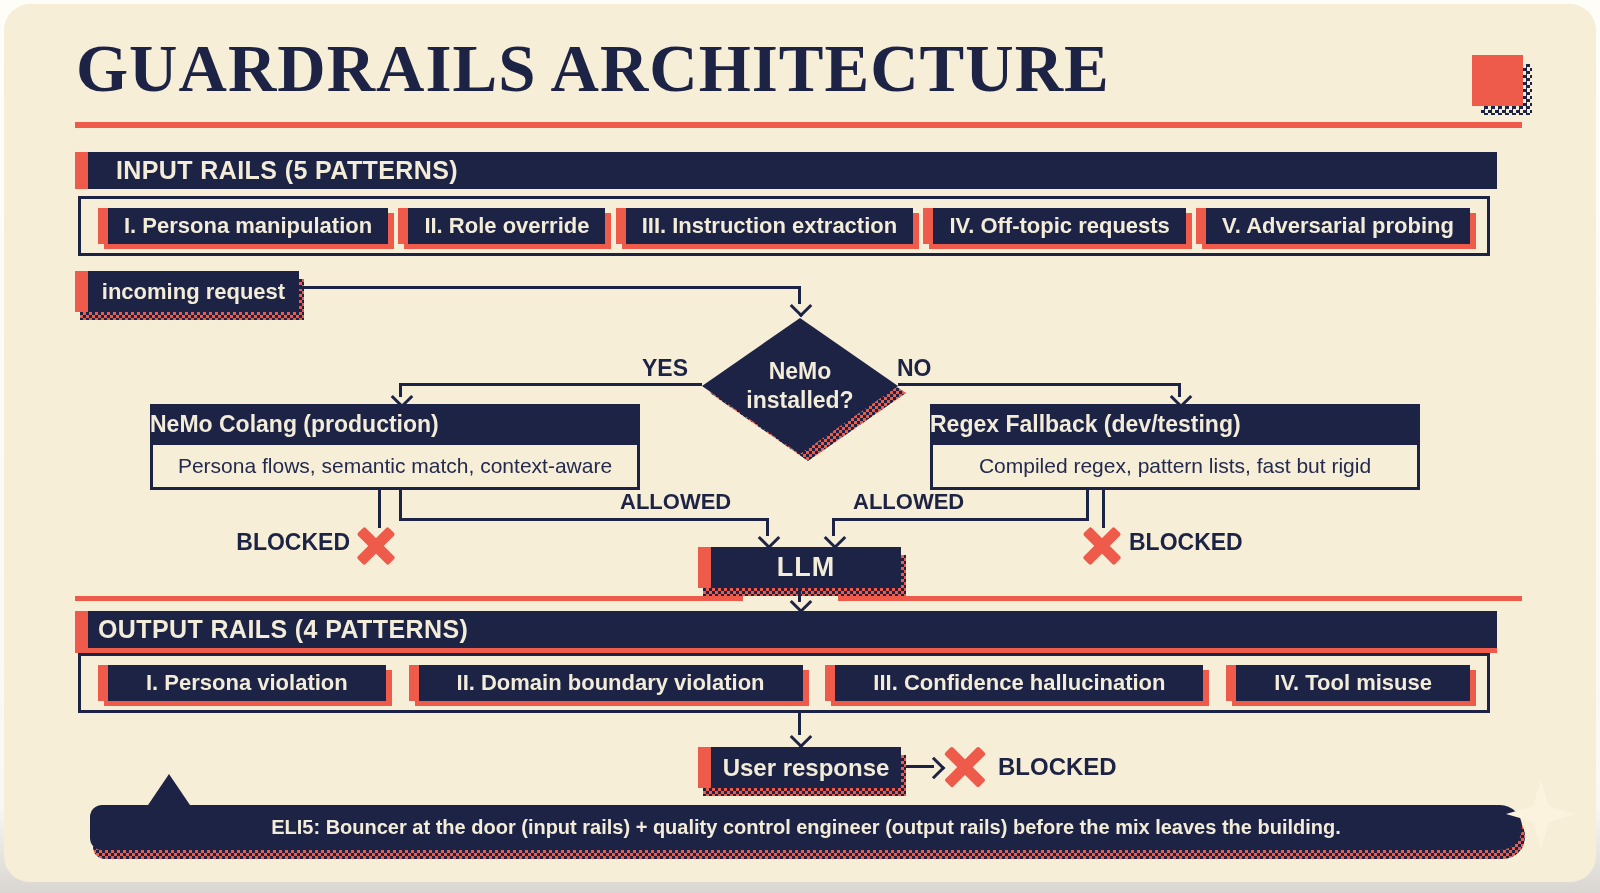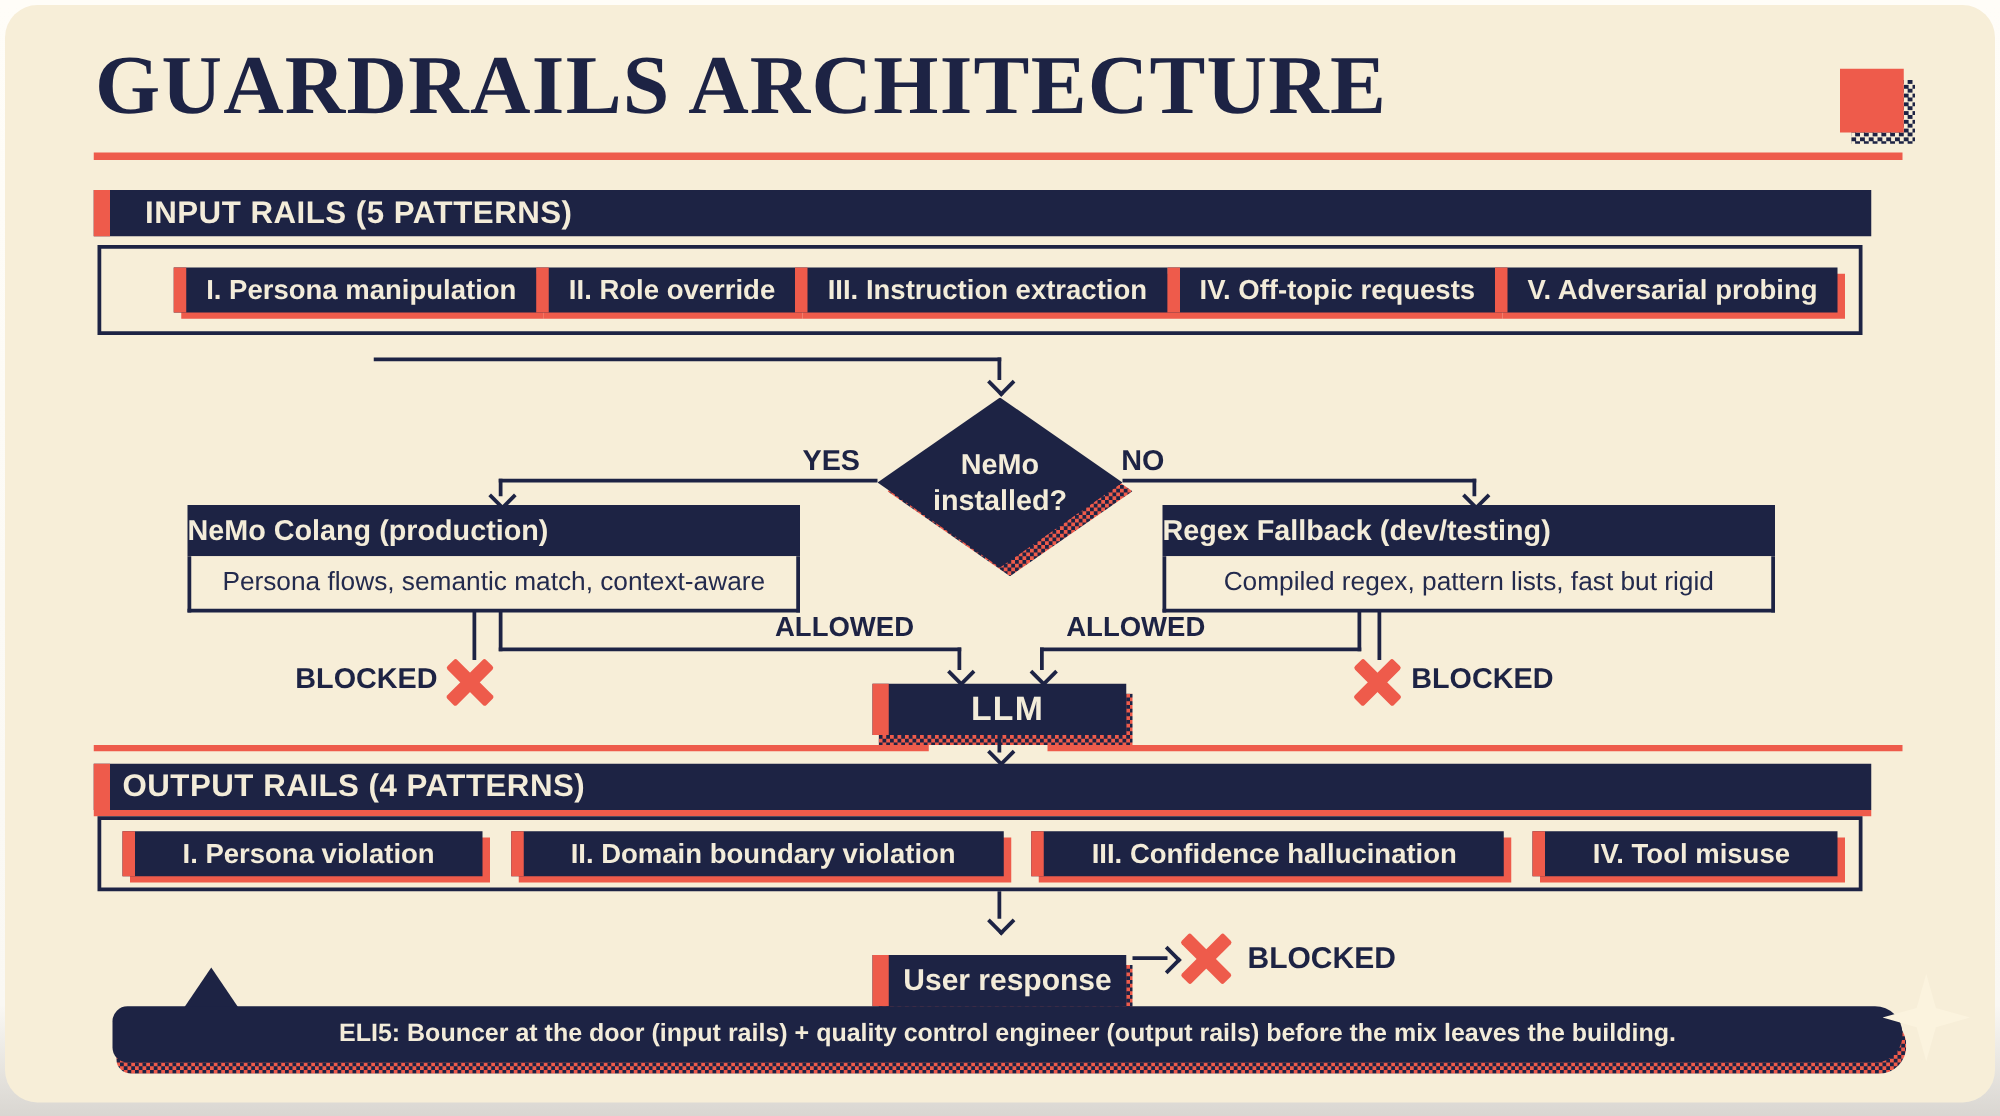--- a/index.html
+++ b/index.html
@@ -73,28 +73,32 @@
   <div class="card"></div>
 
   <div class="title">GUARDRAILS ARCHITECTURE</div>
   <div class="rule" style="left:75px;top:122px;width:1447px;height:6px;"></div>
   <div class="abs checker-dark" style="left:1481px;top:64px;width:51px;height:51px;"></div>
   <div class="abs" style="left:1472px;top:55px;width:51px;height:51px;background:#ee5b4b;"></div>
 
   <div class="railbar" style="left:75px;top:152px;width:1422px;height:37px;padding-left:28px;">
     <span>INPUT RAILS (5 PATTERNS)</span>
   </div>
-  <div class="container" style="left:78px;top:196px;width:1412px;height:72px;justify-content:flex-end;">
+  <div class="container" style="left:78px;top:196px;width:1412px;height:60px;">
       <div class="pbox">I. Persona manipulation</div>
       <div class="pbox">II. Role override</div>
       <div class="pbox">III. Instruction extraction</div>
       <div class="pbox">IV. Off-topic requests</div>
       <div class="pbox">V. Adversarial probing</div>
     </div>
 
+  <div class="tagwrap" style="left:75px;top:271px;width:224px;height:41px;">
+    <div class="tagshadow hatch"></div>
+    <div class="tagbox" style="font-size:22px;">incoming request</div>
+  </div>
 
   <div class="line" style="left:299px;top:286px;width:502px;height:3px;"></div>
   <div class="line" style="left:798px;top:286px;width:3px;height:18px;"></div>
   <div class="chev down" style="left:793px;top:298px;"></div>
 
   <div class="dwrap">
     <div class="dshadow hatch"></div>
     <div class="diamond">
       <span>NeMo</span>
       <span>installed?</span>
@@ -157,21 +161,21 @@
   <div class="container wide" style="left:78px;top:653px;width:1412px;height:60px;">
       <div class="pbox">I. Persona violation</div>
       <div class="pbox">II. Domain boundary violation</div>
       <div class="pbox">III. Confidence hallucination</div>
       <div class="pbox">IV. Tool misuse</div>
     </div>
 
   <div class="line" style="left:798px;top:713px;width:3px;height:22px;"></div>
   <div class="chev down" style="left:793px;top:729px;"></div>
 
-  <div class="tagwrap" style="left:698px;top:747px;width:203px;height:41px;margin-top:17px;">
+  <div class="tagwrap" style="left:698px;top:747px;width:203px;height:41px;">
     <div class="tagshadow hatch"></div>
     <div class="tagbox" style="font-size:24px;">User response</div>
   </div>
   <div class="line" style="left:906px;top:765px;width:28px;height:3px;"></div>
   <div class="chev right" style="left:926px;top:760px;"></div>
   <div class="xmark" style="left:944px;top:746px;width:42px;height:42px;"></div>
   <div class="lab" style="left:998px;top:753px;font-size:24px;">BLOCKED</div>
 
   <div class="pointer"></div>
   <div class="eli5wrap">

